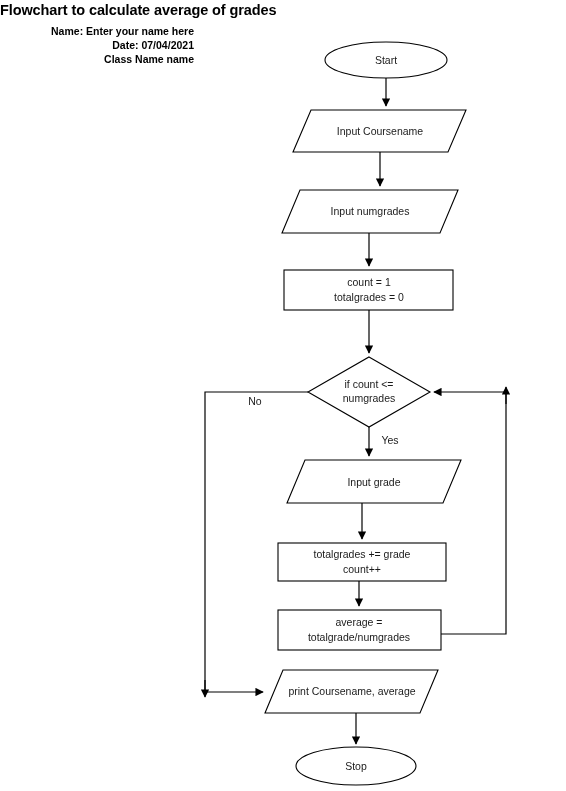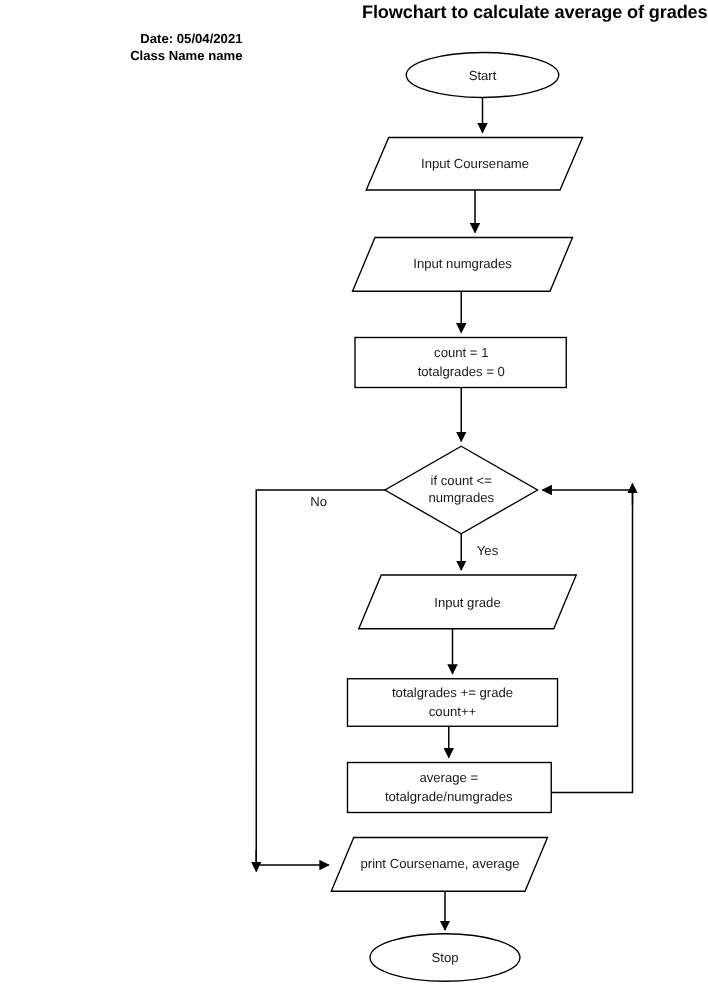--- a/index.html
+++ b/index.html
@@ -12,21 +12,21 @@
     height: 791px;
     position: relative;
     font-family: "Liberation Sans", sans-serif;
     overflow: hidden;
   }
   #page-title {
     position: absolute;
     left: 0;
     top: 2px;
     width: 566px;
-    text-align: right;
+    text-align: left;
     font-size: 14.5px;
     font-weight: bold;
     color: #000000;
     letter-spacing: -0.1px;
   }
   #header-block {
     position: absolute;
     left: 6px;
     top: 24px;
     width: 188px;
@@ -66,21 +66,22 @@
     text-anchor: middle;
     dominant-baseline: middle;
   }
 </style>
 </head>
 <body>
 
 <div id="page-title">Flowchart to calculate average of grades</div>
 
 <div id="header-block">
-  <div>Date: 05/04/2021</div>
+  <div>Name: Enter your name here</div>
+  <div>Date: 07/04/2021</div>
   <div>Class Name name</div>
 </div>
 
 <svg id="flow-canvas" width="566" height="791" viewBox="0 0 566 791">
   <defs>
     <marker id="arrow" viewBox="0 0 10 10" refX="9" refY="5" markerWidth="7" markerHeight="7" orient="auto-start-reverse">
       <path d="M 0 0 L 10 5 L 0 10 z" fill="#000000"></path>
     </marker>
   </defs>
 

